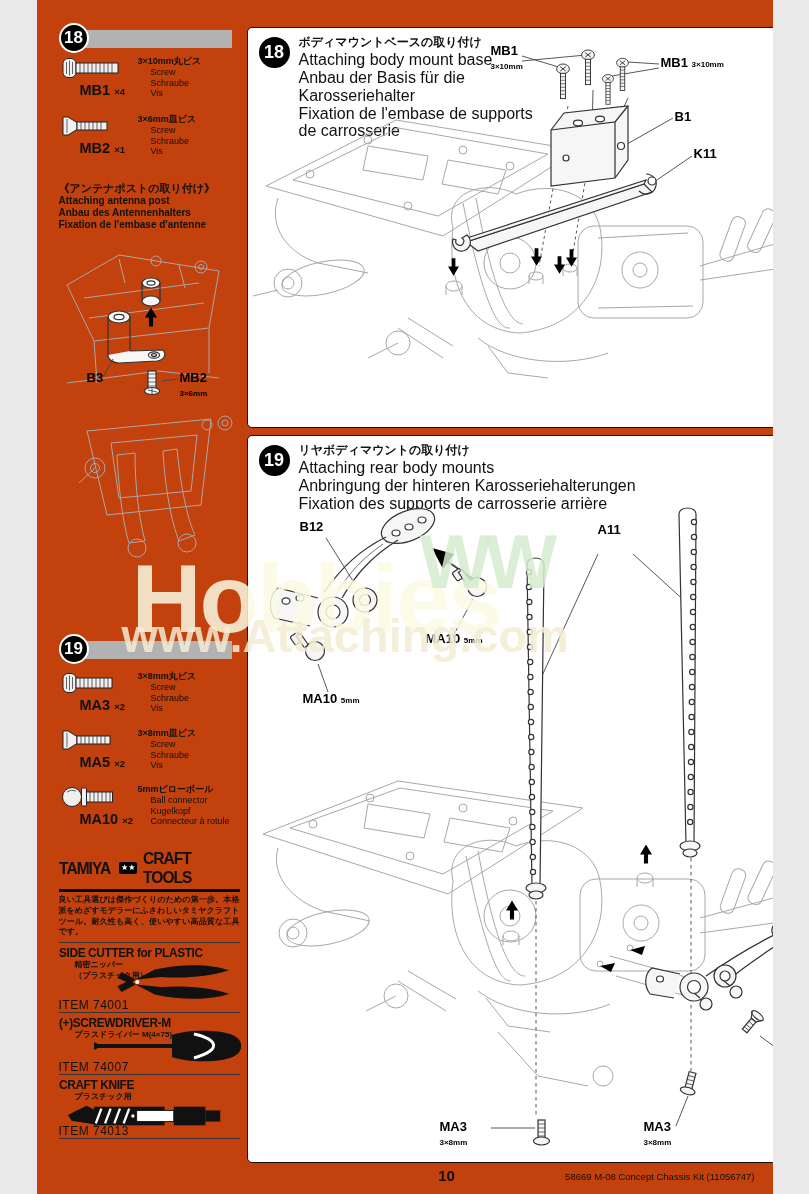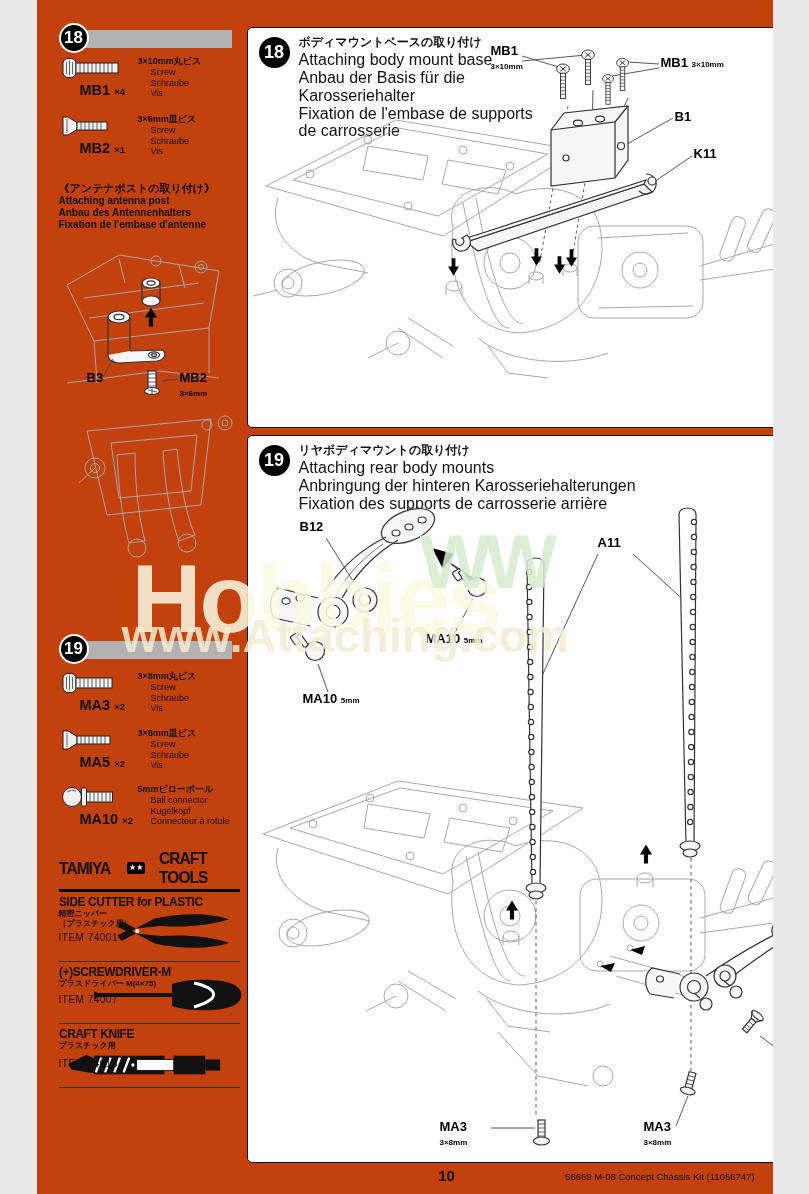--- a/index.html
+++ b/index.html
@@ -19,28 +19,28 @@
   .part-code .qty{font-size:9.5px;}
   .part-desc{position:absolute;left:76px;top:1px;font-size:9px;line-height:1.2;}
   .part-desc .ja{font-weight:bold;}
   .part-desc .ind{padding-left:13px;}
   .antenna-head{position:absolute;left:22px;top:182px;width:185px;line-height:1.2;}
   .antenna-head .ja{font-size:11px;font-weight:bold;}
   .antenna-head .rest{font-size:10px;font-weight:bold;}
 
   
   .tools{position:absolute;left:22px;top:849px;width:181px;}
-  .brand-row{display:flex;align-items:center;gap:14px;border-bottom:3px solid #000;padding-bottom:2px;}
+  .brand-row{display:flex;align-items:center;gap:6px;border-bottom:3px solid #000;padding-bottom:2px;}
   .brand-txt{font-weight:bold;font-size:16.5px;letter-spacing:-1px;transform:scaleX(.94);transform-origin:left;}
   .star-box{background:#000;color:#fff;font-size:8px;border-radius:2px;padding:2px 2px;line-height:1;}
   .tools-intro{font-size:8px;font-weight:600;line-height:1.35;padding:3px 0 4px;border-bottom:1px solid #333;text-align:justify;}
   .tool-item{position:relative;border-bottom:1px solid #333;padding-top:3px;}
   .tool-name{font-weight:bold;font-size:12.5px;letter-spacing:-.4px;transform:scaleX(.95);transform-origin:left;position:relative;z-index:2;}
-  .tool-ja{font-size:8px;font-weight:600;line-height:1.3;position:relative;z-index:2;}
-  .tool-item-no{position:absolute;left:0;bottom:18px;font-size:10px;letter-spacing:.5px;z-index:2;}
+  .tool-ja{font-size:8px;font-weight:600;line-height:1.3;position:relative;z-index:2;margin-left:16px;}
+  .tool-item-no{position:absolute;left:0;bottom:0;font-size:12px;letter-spacing:.5px;z-index:2;}
   .tool-icon{position:absolute;z-index:1;}
 
   
   .panel{position:absolute;border:1.6px solid #111;border-radius:5px;box-sizing:border-box;background:#fff;}
   .badge-lg{position:absolute;left:11px;top:9px;width:31px;height:31px;border-radius:50%;background:#000;
             color:#fff;font-weight:bold;font-size:18px;display:flex;align-items:center;justify-content:center;}
   .panel-title{position:absolute;left:51px;top:8px;line-height:1.15;}
   .t-ja{font-size:12px;font-weight:bold;}
   .t-rest{font-size:16px;font-weight:400;line-height:1.12;margin-top:1px;}
   .dlabel{position:absolute;font-weight:bold;font-size:13px;line-height:1.1;color:#000;}
@@ -238,20 +238,21 @@
       <div class="ind">Connecteur à rotule</div>
     </div>
   </div>
 
   <div class="tools">
     <div class="brand-row">
       <span class="brand-txt">TAMIYA</span>
       <span class="star-box">★★</span>
       <span class="brand-txt">CRAFT TOOLS</span>
     </div>
+    <div class="tools-intro">良い工具選びは傑作づくりのための第一歩。本格派をめざすモデラーにふさわしいタミヤクラフトツール。耐久性も高く、使いやすい高品質な工具です。</div>
 
     <div class="tool-item" style="min-height:66px;">
       <div class="tool-name">SIDE CUTTER for PLASTIC</div>
       <div class="tool-ja pre">精密ニッパー
 （プラスチック用）</div>
       <svg class="tool-icon" style="right:-2px;top:14px;" width="136" height="50" viewBox="0 0 140 60">
         <path d="M24,27 L47,15 C82,7 117,9 136,16 C112,24 82,26 54,24 Z" fill="#111"></path>
         <path d="M24,33 L47,45 C82,53 117,51 136,44 C112,36 82,34 54,36 Z" fill="#111"></path>
         <path d="M24,27 L7,18 L2,25 L17,32 Z" fill="#111"></path>
         <path d="M24,33 L7,42 L2,35 L17,28 Z" fill="#111"></path>
@@ -548,21 +549,21 @@
       </g>
       <path d="M184,112 L206,118 L195,133 Z" fill="#000"></path>
       <path d="M352,530 l15,-3 l-4,9 z" fill="#000"></path>
       <path d="M382,514 l15,-4 l-3,9 z" fill="#000"></path>
       <use href="#arrow-up" x="258" y="464" width="12" height="20"></use>
       <use href="#arrow-up" x="392" y="408" width="12" height="20"></use>
     </svg>
     <div class="dlabel" style="left:52px;top:84px;">B12</div>
     <div class="dlabel" style="left:178px;top:196px;"><span>MA10</span> <span class="size">5mm</span></div>
     <div class="dlabel" style="left:55px;top:256px;"><span>MA10</span> <span class="size">5mm</span></div>
-    <div class="dlabel" style="left:350px;top:100px;">A11</div>
+    <div class="dlabel" style="left:350px;top:87px;">A11</div>
     <div class="dlabel" style="left:532px;top:624px;"><span>MA5</span><br><span class="size">3×8mm</span></div>
     <div class="dlabel" style="left:192px;top:684px;"><span>MA3</span><br><span class="size">3×8mm</span></div>
     <div class="dlabel" style="left:396px;top:684px;"><span>MA3</span><br><span class="size">3×8mm</span></div>
   </div>
 
   <div>
     <div class="wm wm-hobbies" style="left:95px;top:534px;">Hobbies</div>
     <div class="wm wm-ww" style="left:383px;top:524px;">WW</div>
     <div class="wm wm-url" style="left:85px;top:612px;">www.Attaching.com</div>
   </div>

